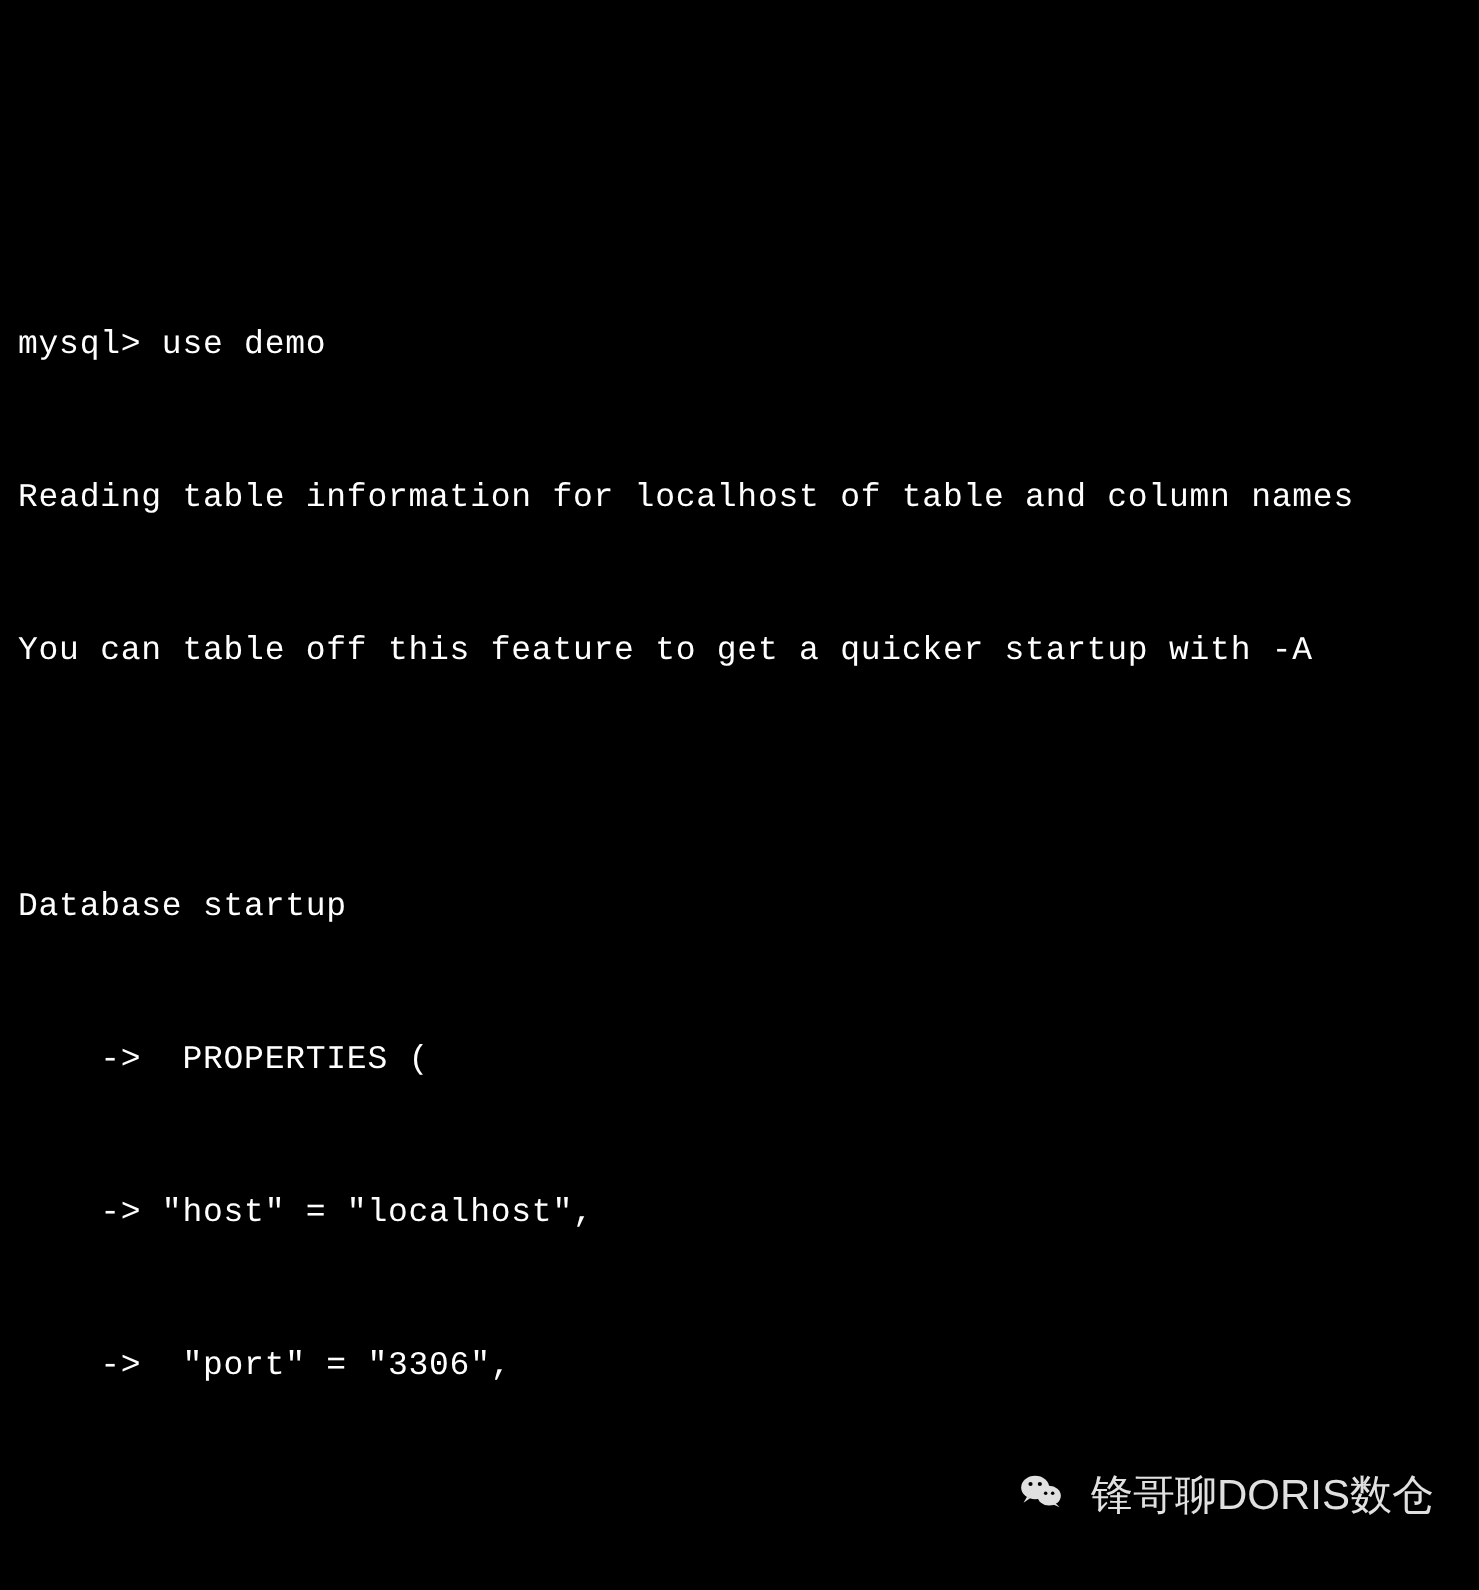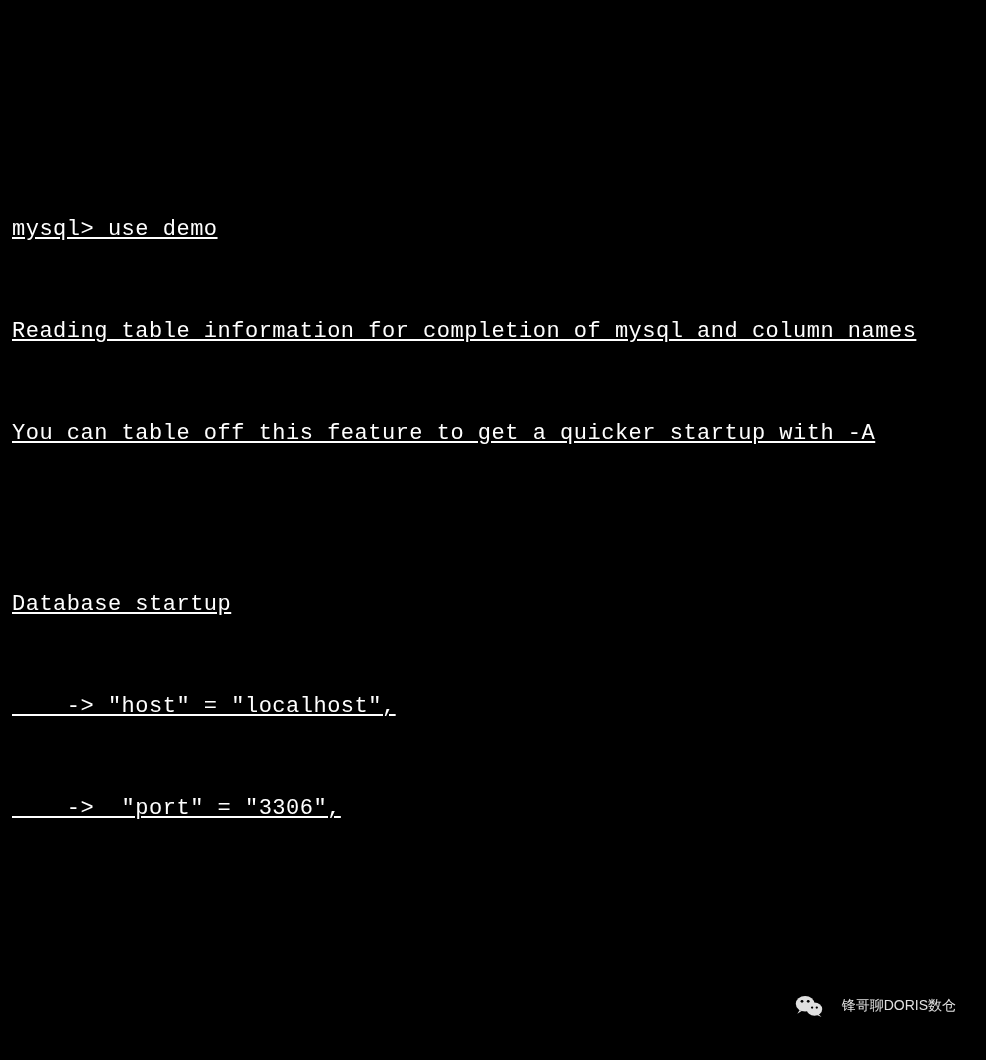--- a/index.html
+++ b/index.html
@@ -18,31 +18,29 @@
       height: 1060px;
       white-space: pre;
       position: relative;
       overflow: hidden;
     }
     .terminal {
       letter-spacing: 0.5px;
     }
     .line {
       display: block;
-      text-decoration: underline;
     }
     .watermark {
       position: absolute;
       bottom: 42px;
       right: 30px;
       display: flex;
-      align-items: center;
       gap: 19px;
       font-family: "Microsoft YaHei", sans-serif;
-      font-size: 14px;
+      font-size: 28px;
       color: #e0e0e0;
       white-space: normal;
       letter-spacing: 0;
     }
     .wechat-icon {
       width: 28px;
       height: 24px;
       position: relative;
       display: inline-block;
     }
@@ -51,24 +49,25 @@
       height: 100%;
     }
   </style>
 </head>
 <body>
 
 
 
 <div class="terminal">
   <span class="line">mysql&gt; use demo</span>
-  <span class="line">Reading table information for completion of mysql and column names</span>
+  <span class="line">Reading table information for localhost of table and column names</span>
   <span class="line">You can table off this feature to get a quicker startup with -A</span>
   <span class="line"></span>
   <span class="line">Database startup</span>
+  <span class="line">    -&gt;  PROPERTIES (</span>
   <span class="line">    -&gt; "host" = "localhost",</span>
   <span class="line">    -&gt;  "port" = "3306",</span>
   
   
   
   
   
   
   
   

